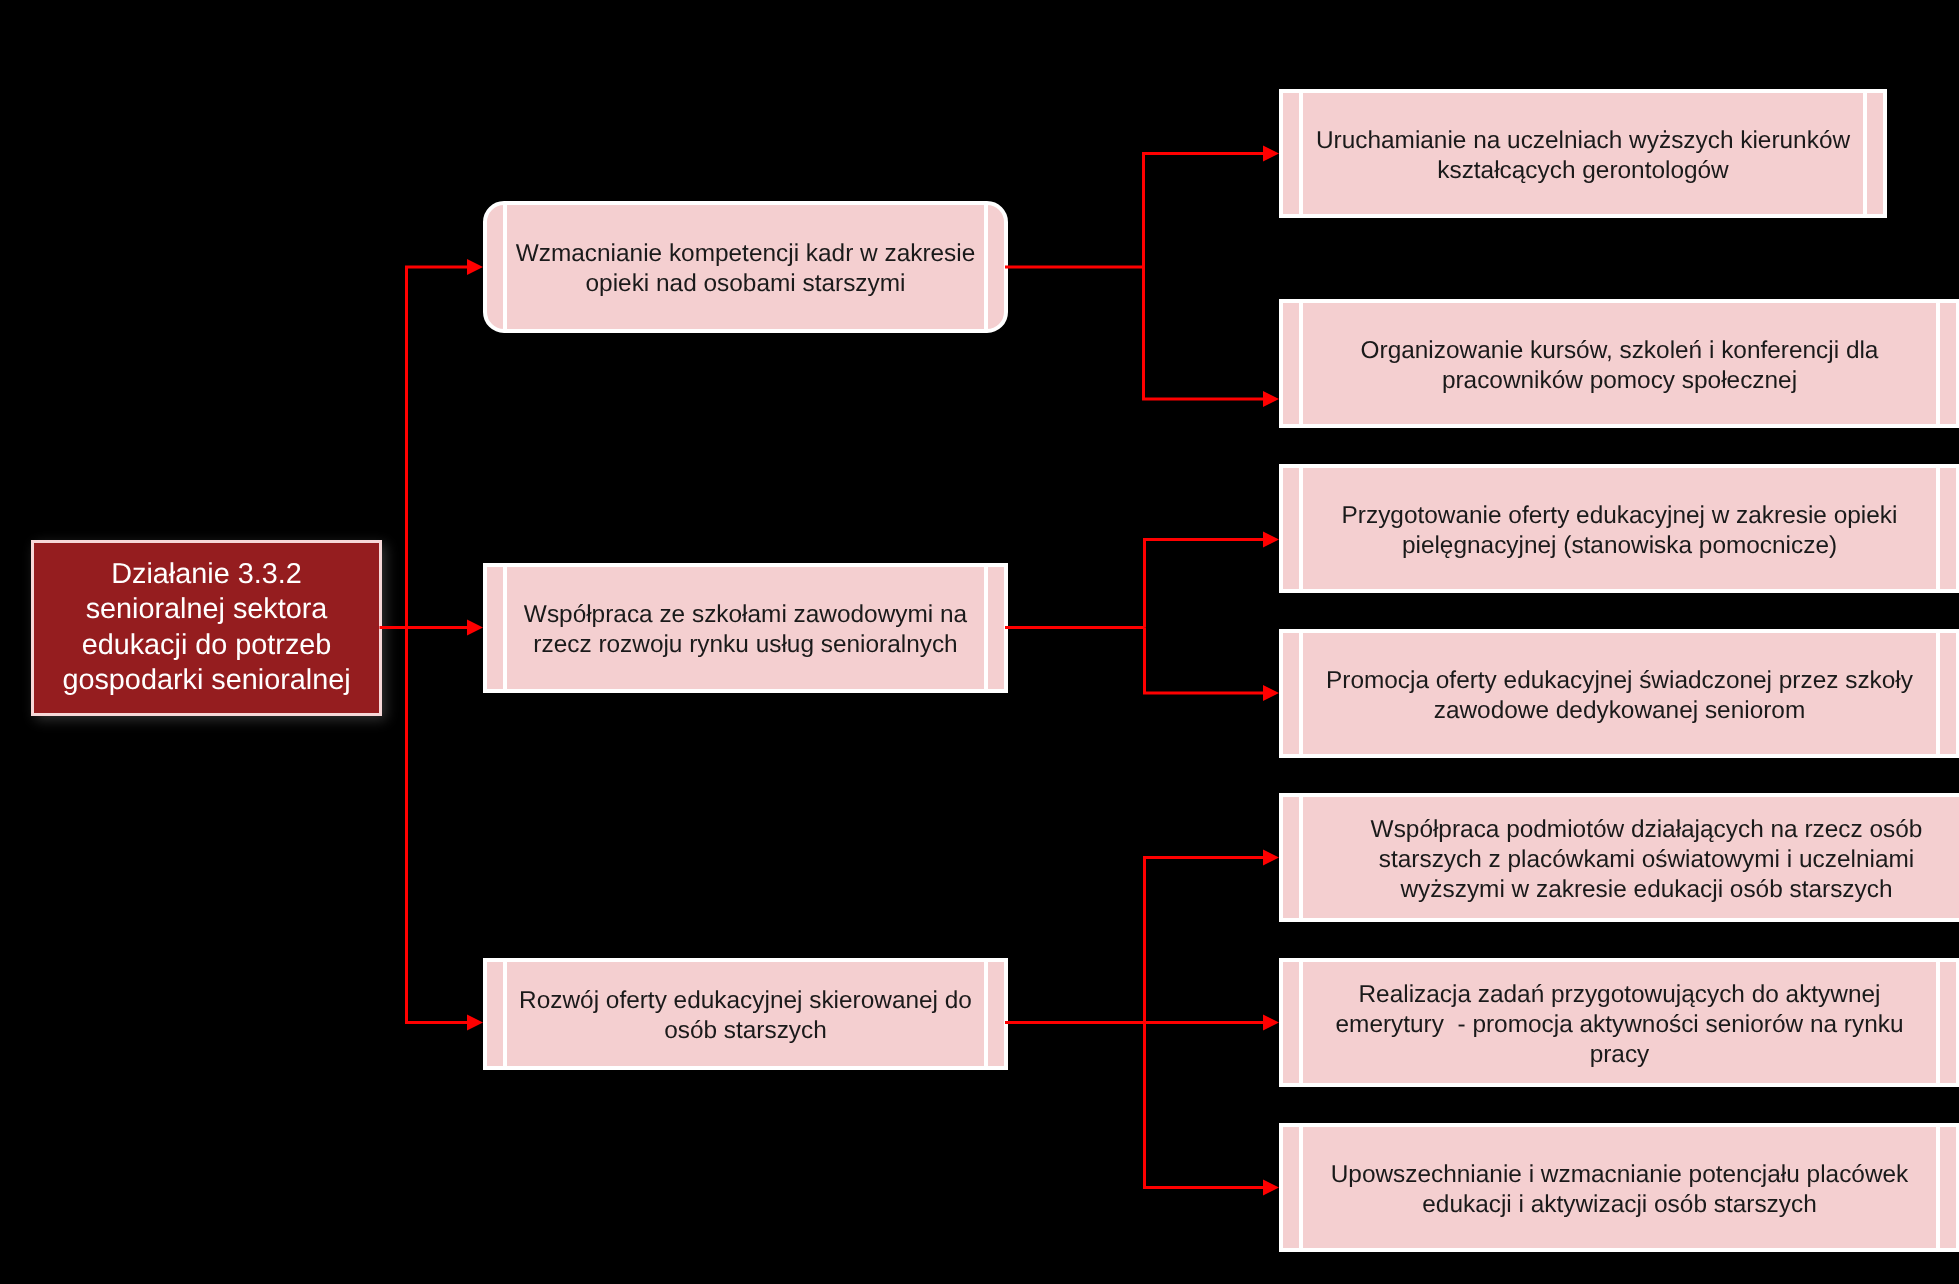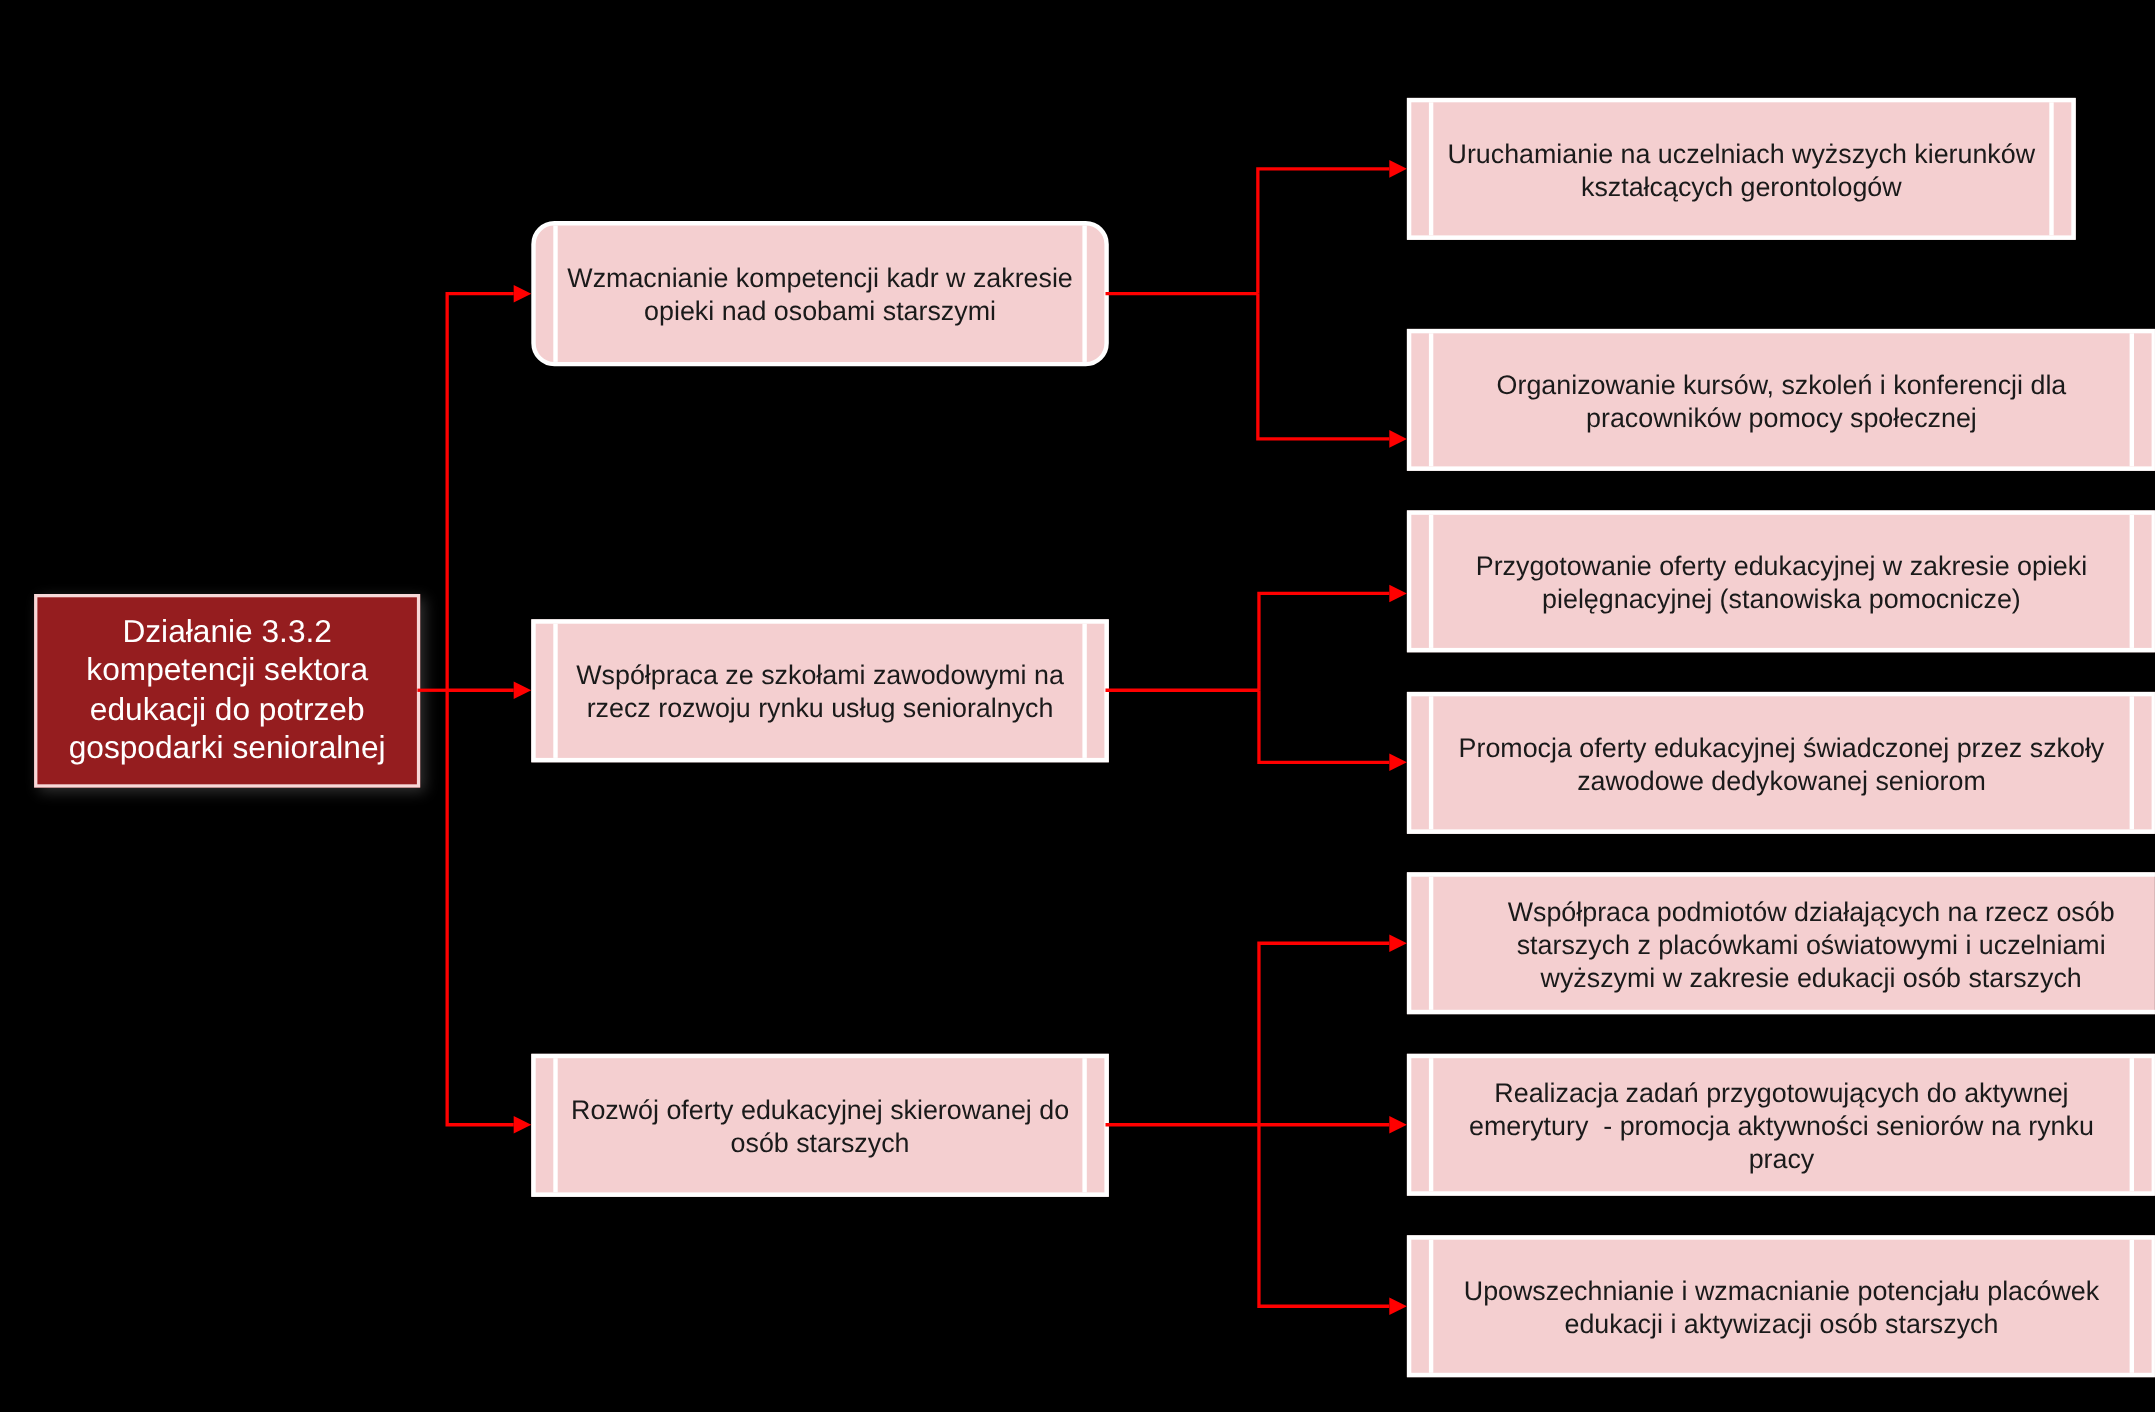--- a/index.html
+++ b/index.html
@@ -63,36 +63,36 @@
       <polygon points="1263,391 1279,399 1263,407"></polygon>
       <polygon points="1263,531.5 1279,539.5 1263,547.5"></polygon>
       <polygon points="1263,685 1279,693 1263,701"></polygon>
       <polygon points="1263,849.5 1279,857.5 1263,865.5"></polygon>
       <polygon points="1263,1014.5 1279,1022.5 1263,1030.5"></polygon>
       <polygon points="1263,1179.5 1279,1187.5 1263,1195.5"></polygon>
     </g>
   </svg>
 
   <div class="redbox" style="left:31px;top:540px;width:351px;height:176px;">
-    <div class="txt" title="Działanie 3.3.2 Dostosowanie regionalnego sektora edukacji do potrzeb gospodarki senioralnej"><span class="line">Działanie 3.3.2</span><span class="line">kompetencji sektora</span><span class="line">edukacji do potrzeb</span><span class="line">gospodarki senioralnej</span></div>
+    <div class="txt" title="Działanie 3.3.2 Dostosowanie regionalnego sektora edukacji do potrzeb gospodarki senioralnej"><span class="line">Działanie 3.3.2</span><span class="line">senioralnej sektora</span><span class="line">edukacji do potrzeb</span><span class="line">gospodarki senioralnej</span></div>
   </div>
 
   <div class="pbox" style="left:483px;top:201px;width:525px;height:132px;border-radius:21px;">
     <span class="bar barL"></span>
     <span class="bar barR"></span>
     <div class="txt" title="Wzmacnianie kompetencji kadr w zakresie opieki nad osobami starszymi"><span class="line">Wzmacnianie kompetencji kadr w zakresie</span><span class="line">opieki nad osobami starszymi</span></div>
   </div>
 
   <div class="pbox" style="left:483px;top:563px;width:525px;height:130px;padding-left:48px;">
     <span class="bar barL"></span>
     <span class="bar barR"></span>
     <div class="txt" title="Współpraca ze szkołami zawodowymi na rzecz rozwoju rynku usług senioralnych"><span class="line">Współpraca ze szkołami zawodowymi na</span><span class="line">rzecz rozwoju rynku usług senioralnych</span></div>
   </div>
 
-  <div class="pbox" style="left:483px;top:958px;width:525px;height:130px;">
+  <div class="pbox" style="left:483px;top:958px;width:525px;height:112px;">
     <span class="bar barL"></span>
     <span class="bar barR"></span>
     <div class="txt" title="Rozwój oferty edukacyjnej skierowanej do osób starszych"><span class="line">Rozwój oferty edukacyjnej skierowanej do</span><span class="line">osób starszych</span></div>
   </div>
 
   <div class="pbox" style="left:1279px;top:89px;width:608px;height:129px;">
     <span class="bar barL"></span>
     <span class="bar barR"></span>
     <div class="txt" title="Uruchamianie na uczelniach wyższych kierunków kształcących gerontologów"><span class="line">Uruchamianie na uczelniach wyższych kierunków</span><span class="line">kształcących gerontologów</span></div>
   </div>

